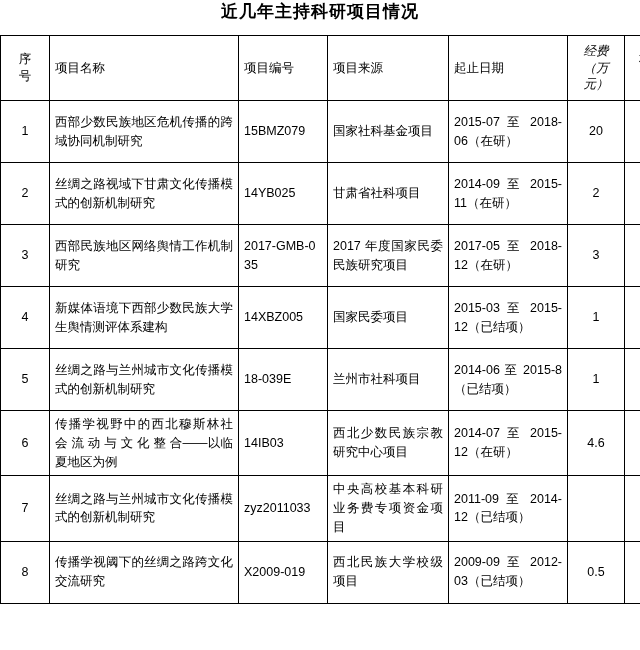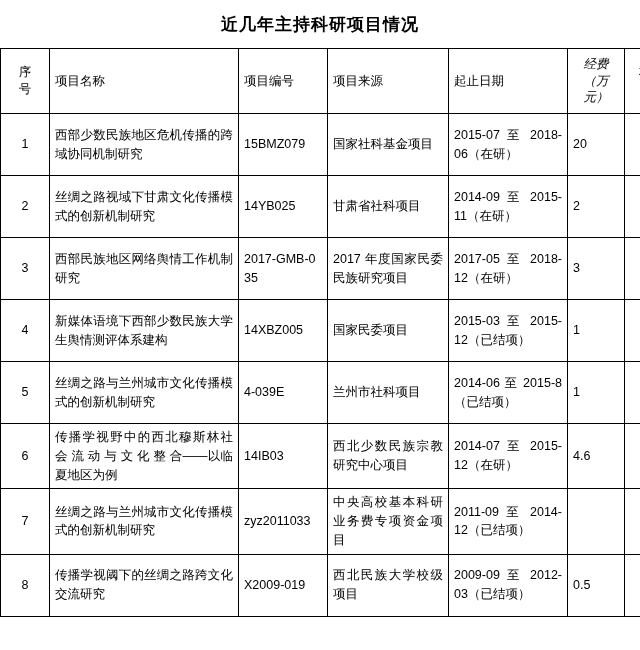--- a/index.html
+++ b/index.html
@@ -19,21 +19,21 @@
     height: 650px;
     position: relative;
     box-sizing: border-box;
   }
   .doc-title {
     text-align: center;
     font-family: "Liberation Sans", "DejaVu Sans", sans-serif;
     font-weight: bold;
     font-size: 17px;
     letter-spacing: 1px;
-    padding-top: 13px;
+    padding-top: 0;
     padding-bottom: 12px;
     color: #000;
   }
   table.research-table {
     border-collapse: collapse;
     width: 604px;
     margin: 0 auto;
     table-layout: fixed;
   }
   table.research-table td,
@@ -62,21 +62,21 @@
     display: block;
     line-height: 1.35;
   }
   tbody tr {
     height: 62px;
   }
   tbody td.cell-seq {
     text-align: center;
   }
   tbody td.cell-fund {
-    text-align: left;
+    text-align: center;
   }
   tbody td.cell-rank {
     text-align: center;
   }
   .cell-name {
     text-align: justify;
     text-justify: inter-ideograph;
   }
   .cell-date {
     text-align: justify;
@@ -152,21 +152,21 @@
         <td class="cell-name">新媒体语境下西部少数民族大学生舆情测评体系建构</td>
         <td class="cell-code">14XBZ005</td>
         <td class="cell-source">国家民委项目</td>
         <td class="cell-date">2015-03 至 2015-12（已结项）</td>
         <td class="cell-fund">1</td>
         <td class="cell-rank">1/4</td>
       </tr>
       <tr>
         <td class="cell-seq">5</td>
         <td class="cell-name">丝绸之路与兰州城市文化传播模式的创新机制研究</td>
-        <td class="cell-code">4-039E</td>
+        <td class="cell-code">18-039E</td>
         <td class="cell-source">兰州市社科项目</td>
         <td class="cell-date">2014-06 至 2015-8（已结项）</td>
         <td class="cell-fund">1</td>
         <td class="cell-rank">1/4</td>
       </tr>
       <tr>
         <td class="cell-seq">6</td>
         <td class="cell-name">传播学视野中的西北穆斯林社 会 流 动 与 文 化 整 合——以临夏地区为例</td>
         <td class="cell-code">14IB03</td>
         <td class="cell-source">西北少数民族宗教研究中心项目</td>

